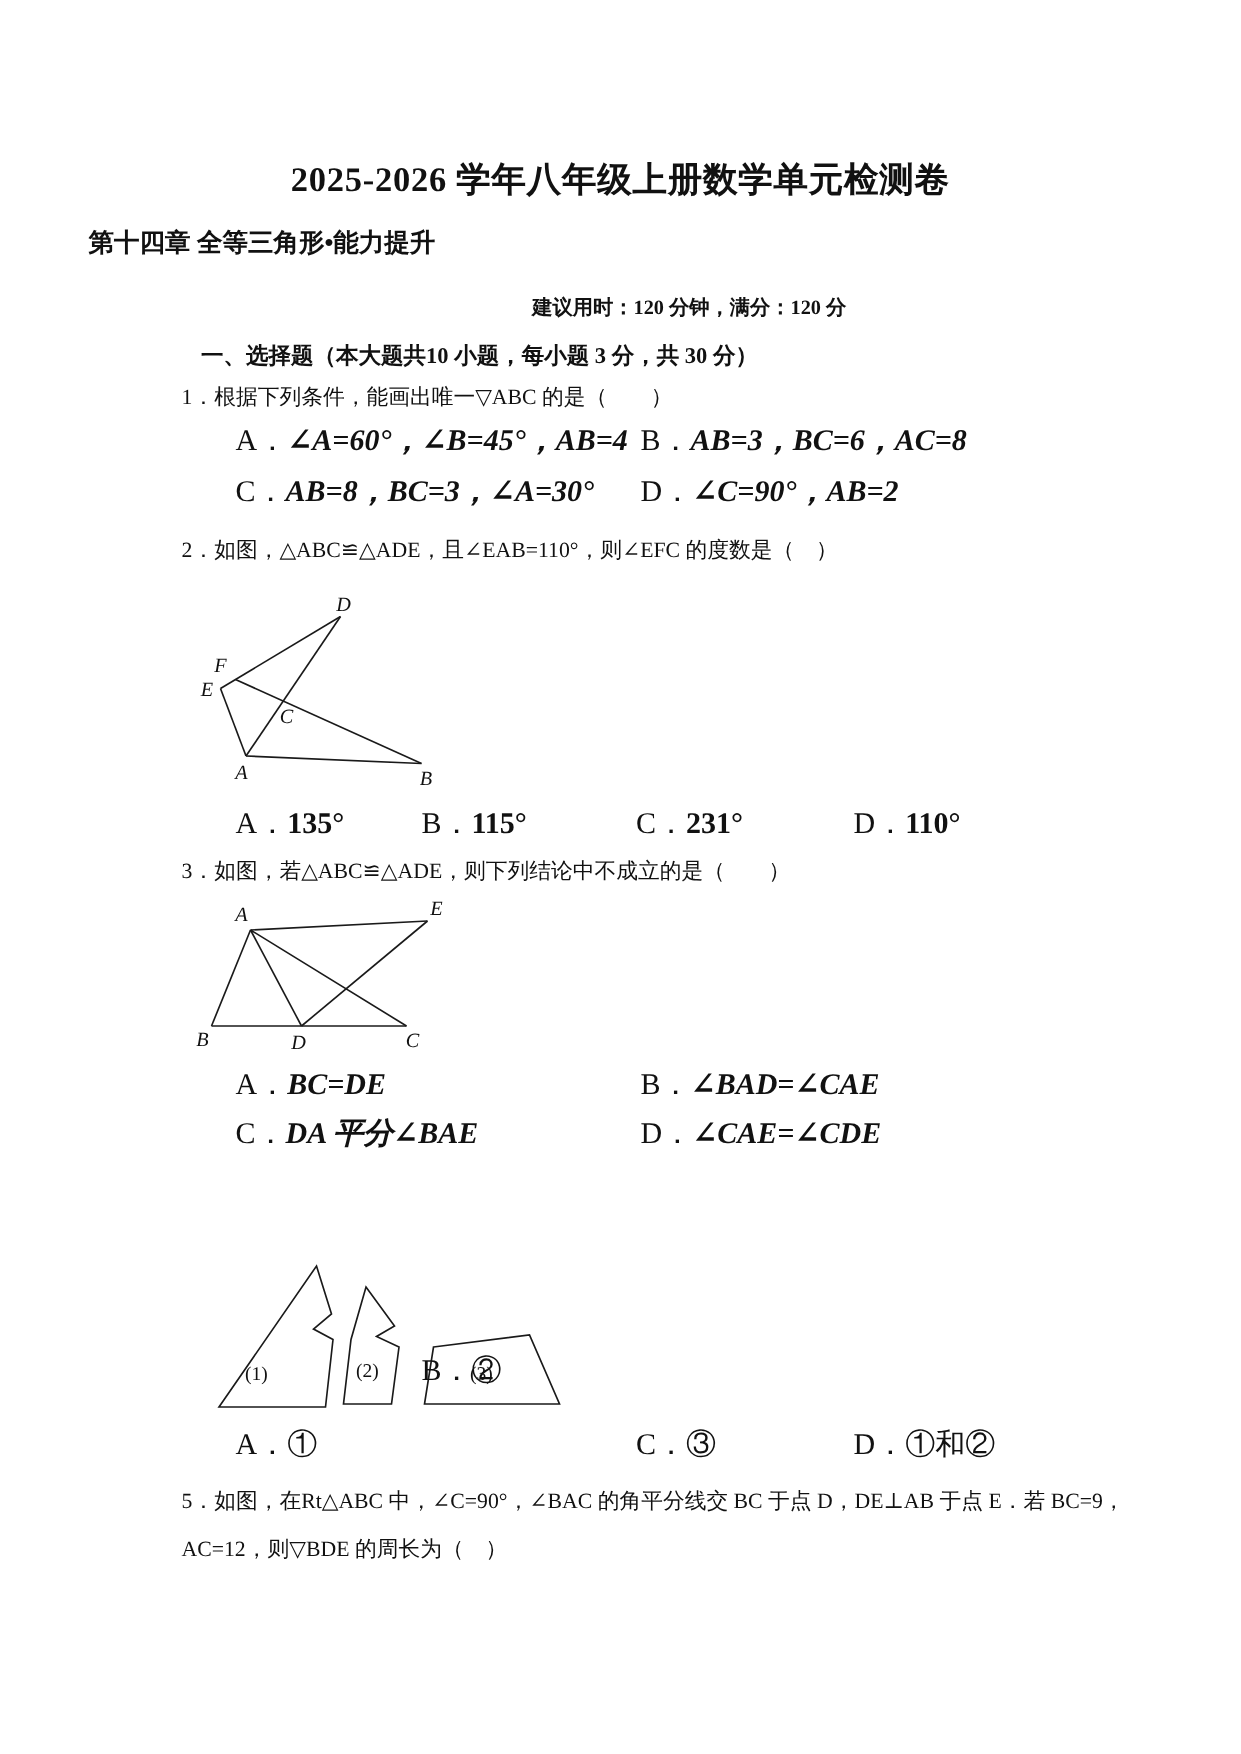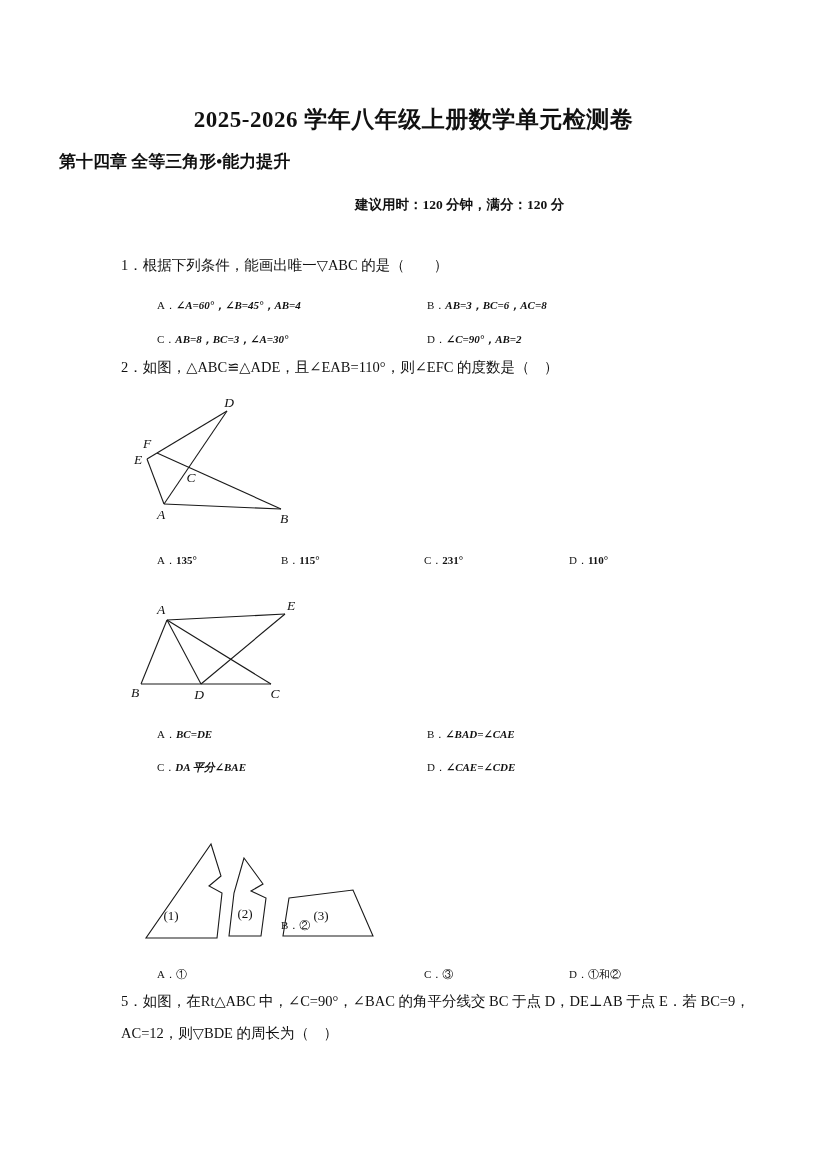--- a/index.html
+++ b/index.html
@@ -10,36 +10,37 @@
     font-family:"Liberation Serif","DejaVu Serif",serif;
     overflow:hidden;
   }
   .abs { position:absolute; }
   .title { top:104px; left:0; width:100%; text-align:center; font-size:23px; font-weight:bold; letter-spacing:0.5px; }
   .subtitle { top:150px; left:0; width:100%; text-align:left; font-size:17px; font-weight:bold; }
   .meta { top:196px; left:0; width:100%; text-align:center; font-size:13.5px; font-weight:bold;margin-left:46px; }
   .section-heading { top:228px; left:75px; font-size:15px; font-weight:bold; }
   .stem { left:62px; width:684px; font-size:14.5px; line-height:20px; }
   .stem.multiline { line-height:32px; }
-  .opt { font-size:11px; white-space:nowrap; line-height:17px;margin-top:11px; }
+  .opt { font-size:20px; white-space:nowrap; line-height:17px; }
   .opt-label { font-weight:normal; }
   .bi { font-weight:bold; font-style:italic; }
   .b  { font-weight:bold; }
   svg text { font-family:"Liberation Serif","DejaVu Serif",serif; font-size:13.5px; font-style:italic; fill:#111; }
   svg text.plabel { font-style:normal; font-size:13px; }
   .fig line, .fig polygon { shape-rendering:geometricPrecision; }
 </style>
 </head>
 <body>
 
 <div class="page">
 
   <div class="abs title">2025-2026 学年八年级上册数学单元检测卷</div>
   <div class="abs subtitle">第十四章 全等三角形•能力提升</div>
   <div class="abs meta">建议用时：120 分钟，满分：120 分</div>
+  <div class="abs section-heading">一、选择题（本大题共10 小题，每小题 3 分，共 30 分）</div>
 
   <div class="abs stem" style="top:255px">1．根据下列条件，能画出唯一▽ABC 的是（　　）</div>
   <span class="abs opt" style="left:98px;top:286px"><span class="opt-label">A．</span><span class="bi">∠A=60°，∠B=45°，AB=4</span></span>
   <span class="abs opt" style="left:368px;top:286px"><span class="opt-label">B．</span><span class="bi">AB=3，BC=6，AC=8</span></span>
   <span class="abs opt" style="left:98px;top:320px"><span class="opt-label">C．</span><span class="bi">AB=8，BC=3，∠A=30°</span></span>
   <span class="abs opt" style="left:368px;top:320px"><span class="opt-label">D．</span><span class="bi">∠C=90°，AB=2</span></span>
 
   <div class="abs stem" style="top:357px">2．如图，△ABC≌△ADE，且∠EAB=110°，则∠EFC 的度数是（　）</div>
   <svg class="abs fig" style="left:72px;top:396px" width="190" height="135">
     <g stroke="#1a1a1a" stroke-width="1.1" fill="none">
@@ -54,20 +55,21 @@
     <text x="7" y="68" text-anchor="middle">E</text>
     <text x="60" y="86" text-anchor="middle">C</text>
     <text x="30" y="123" text-anchor="middle">A</text>
     <text x="153" y="127" text-anchor="middle">B</text>
   </svg>
   <span class="abs opt" style="left:98px;top:541px"><span class="opt-label">A．</span><span class="b">135°</span></span>
   <span class="abs opt" style="left:222px;top:541px"><span class="opt-label">B．</span><span class="b">115°</span></span>
   <span class="abs opt" style="left:365px;top:541px"><span class="opt-label">C．</span><span class="b">231°</span></span>
   <span class="abs opt" style="left:510px;top:541px"><span class="opt-label">D．</span><span class="b">110°</span></span>
 
+  <div class="abs stem" style="top:571px">3．如图，若△ABC≌△ADE，则下列结论中不成立的是（　　）</div>
   <svg class="abs fig" style="left:70px;top:598px" width="190" height="105">
     <g stroke="#1a1a1a" stroke-width="1.1" fill="none">
       <line x1="12" y1="86" x2="142" y2="86"></line>
       <line x1="38" y1="22" x2="12" y2="86"></line>
       <line x1="38" y1="22" x2="72" y2="86"></line>
       <line x1="38" y1="22" x2="142" y2="86"></line>
       <line x1="38" y1="22" x2="156" y2="16"></line>
       <line x1="156" y1="16" x2="72" y2="86"></line>
     </g>
     <text x="32" y="16" text-anchor="middle">A</text>

